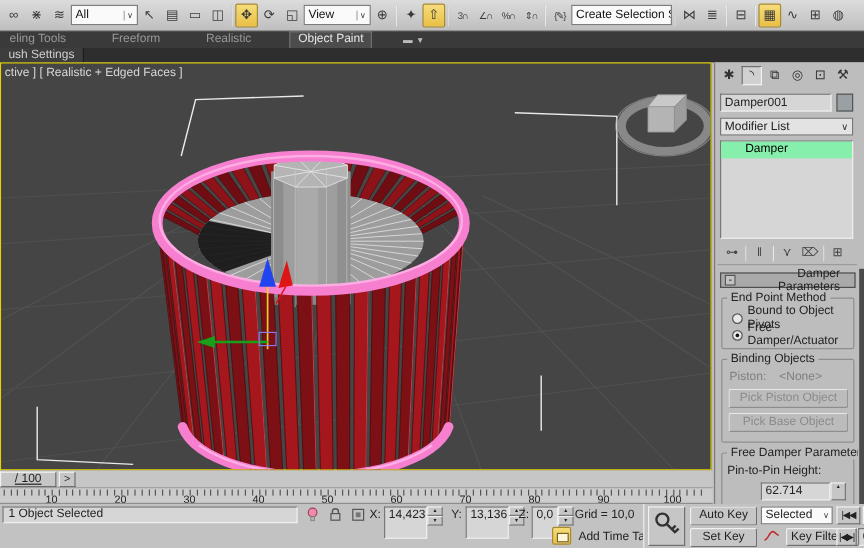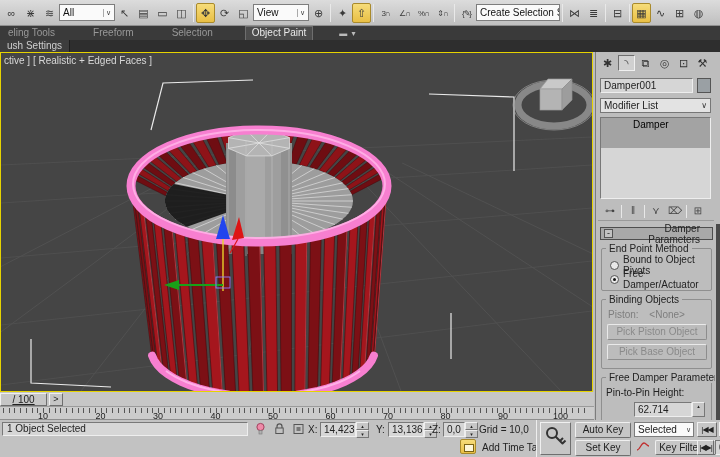--- a/index.html
+++ b/index.html
@@ -53,21 +53,21 @@
   .sunken { background:#d6d6d6; border:1px solid; border-color:#787878 #eeeeee #eeeeee #787878; }
   .raised { background:#c6c6c6; border:1px solid; border-color:#f0f0f0 #6f6f6f #6f6f6f #f0f0f0; }
   .namefield { position:absolute; left:4px; top:26px; width:93px; height:15px; line-height:13px;
                padding-left:3px; font-size:10px; }
   .swatch { position:absolute; left:101px; top:26px; width:14px; height:15px; background:#9aa0a4;
             border:1px solid #555; }
   .modlist { position:absolute; left:4px; top:46px; width:111px; height:15px; background:#e3e3e3;
              border:1px solid #777; display:flex; align-items:center; padding-left:3px; }
   .modlist .arr { margin-left:auto; font-size:8px; padding-right:3px; color:#333; }
   .stack { position:absolute; left:4px; top:65px; width:111px; height:82px; }
-  .stackrow { height:30px; line-height:14px; background:#a3a3a3; color:#000; padding-left:32px; }
+  .stackrow { height:14px; line-height:14px; background:#86efac; color:#000; padding-left:20px; }
   .stacktools { position:absolute; left:2px; top:151px; width:116px; height:18px;
                 display:flex; align-items:center; gap:3px; padding-left:4px;
                 border-bottom:1px solid #9a9a9a; }
   .stkicon { width:16px; height:15px; line-height:14px; text-align:center; color:#444; font-size:10px; }
   .stksep { width:1px; height:13px; background:#999; border-right:1px solid #e8e8e8; }
   .rollarea { position:absolute; left:0; top:172px; right:5px; bottom:0; padding:3px 2px 0 4px;
               overflow:hidden; }
   .rollhdr { height:13px; background:#a9a9a9; border:1px solid #4e4e4e; display:flex;
              align-items:center; margin-bottom:5px; }
   .rollhdr .minus { width:9px; height:9px; line-height:7px; margin:0 3px; background:#c2c2c2;
@@ -108,21 +108,21 @@
   .ticklabel { position:absolute; top:4px; transform:translateX(-50%); font-size:9px; color:#222; }
 
   
   .statusbar { position:absolute; left:0; top:420px; width:720px; height:37px; background:#c2c2c2; }
   .selbox { position:absolute; left:2px; top:2px; width:246px; height:14px; line-height:12px;
             padding-left:4px; font-size:10px; }
   .prompt { position:absolute; left:4px; top:22px; font-size:10px; color:#111; }
   .sbicon { position:absolute; top:2px; width:16px; height:15px; text-align:center; }
   .xyz-label { position:absolute; top:4px; font-size:10px; }
   .xyz { position:absolute; top:2px; height:15px; display:flex; }
-  .xyz .val { height:15px; line-height:13px; padding-left:3px; font-size:10px; }
+  .xyz .val { height:27px; line-height:13px; padding-left:3px; font-size:10px; }
   .xyz .spin { height:15px; }
   .gridlabel { position:absolute; left:479px; top:4px; font-size:10px; }
   .timetag { position:absolute; left:460px; top:19px; width:16px; height:15px;
              background:linear-gradient(#f6dc7a,#e9bf45); border:1px solid #a98a2b;
              border-radius:2px; }
   .timetag::after { content:""; position:absolute; left:3px; top:4px; width:8px; height:6px;
                     background:#fdf6d8; border:1px solid #7a6316; }
   .addtag { position:absolute; left:482px; top:22px; font-size:10px; }
 
   
@@ -185,21 +185,21 @@
       <span class="tbsep"></span>
       <span class="tbicon active">▦</span>
       <span class="tbicon">∿</span>
       <span class="tbicon">⊞</span>
       <span class="tbicon">◍</span>
     </div>
 
   <div class="ribbon-tabs">
     <span class="rtab">eling Tools</span>
     <span class="rtab">Freeform</span>
-    <span class="rtab">Selection</span>
+    <span class="rtab">Realistic</span>
     <span class="rtab active">Object Paint</span>
     <span class="rtab-overflow">▬ ▾</span>
   </div>
   <div class="ribbon-sub">
     <span class="subtab">ush Settings</span>
   </div>
 
   <div class="viewport">
     <svg id="vpsvg" width="591" height="338">
         <rect x="0" y="0" width="591" height="338" fill="#454545"></rect>

